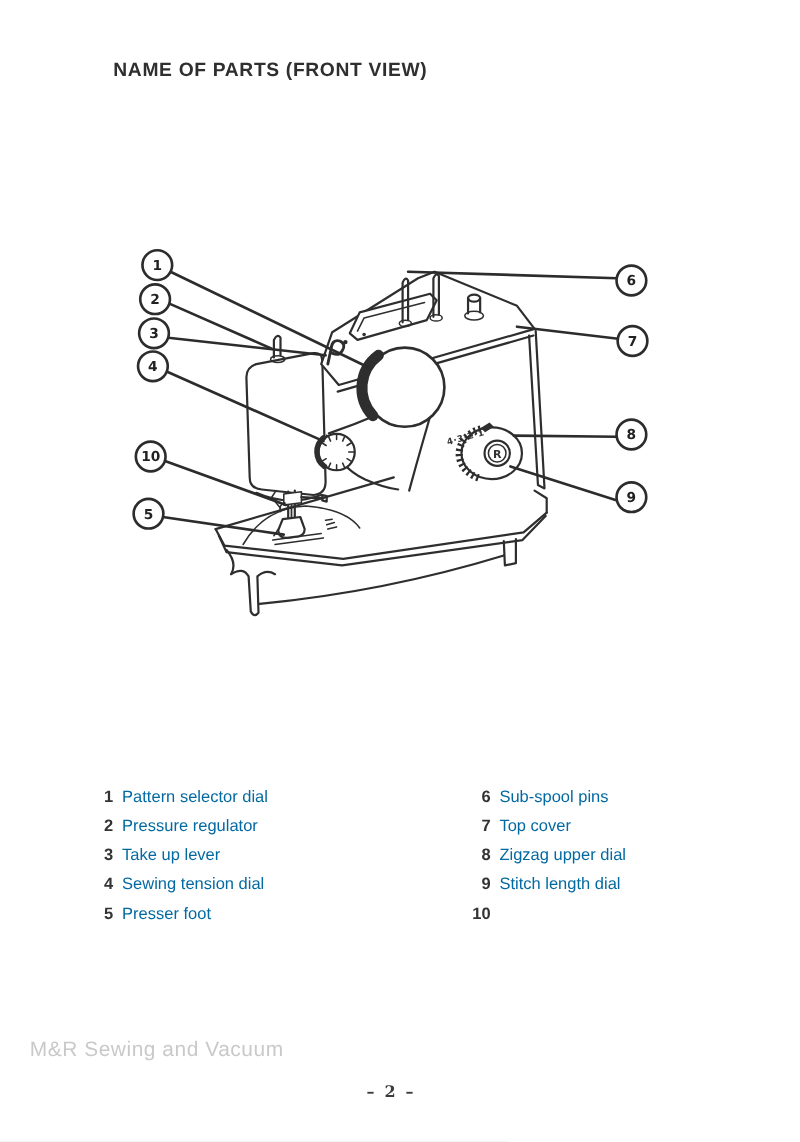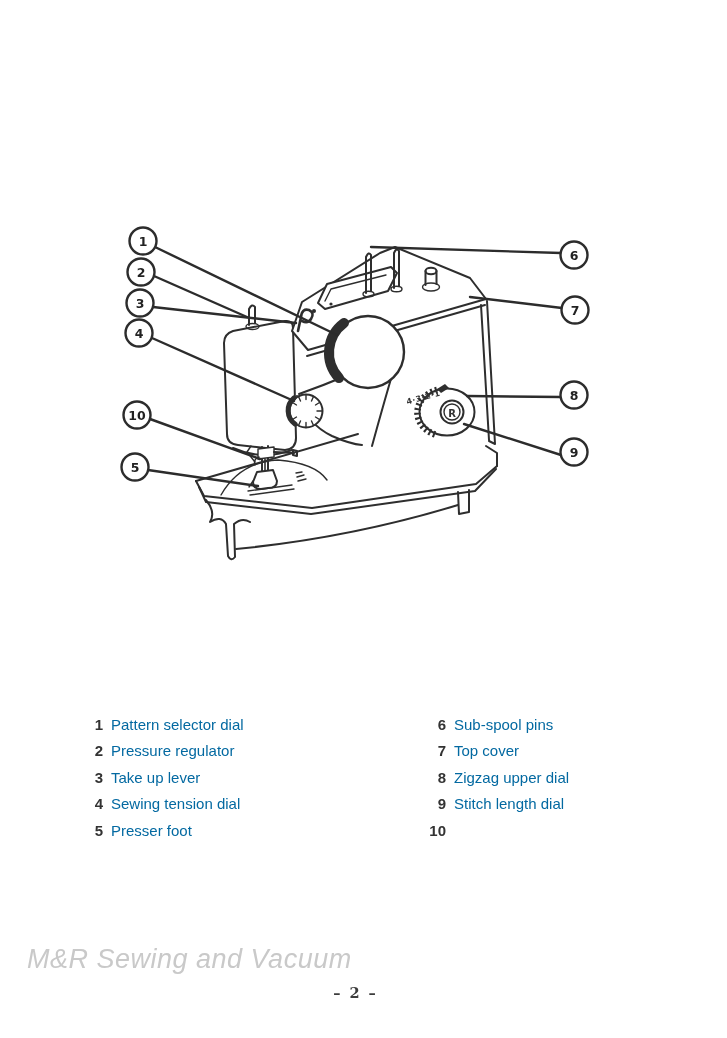--- a/index.html
+++ b/index.html
@@ -27,34 +27,35 @@
   .legend{position:absolute;top:716px;left:0;right:0;color:#3b3b3b;font-size:15px;}
   .legend-col{position:absolute;top:0;}
   .legend-col.left{left:85px;}
   .legend-col.right{left:424px;}
   .legend-row{height:26.4px;display:flex;align-items:flex-start;white-space:nowrap;}
   .legend-num{display:inline-block;width:18px;text-align:right;margin-right:8px;font-weight:700;color:#333333;}
   .legend-col.right .legend-num{width:22px;}
   .legend-label{color:#0369a1;}
   
   .watermark{
-    position:absolute;left:27px;top:944px;font-style:italic;font-size:27px;
+    position:absolute;left:27px;top:944px;font-size:19px;
     color:#c9c9c9;letter-spacing:.5px;white-space:nowrap;
   }
   .pagenum{
     position:absolute;top:984px;left:0;width:727px;text-align:center;
     font-family:"DejaVu Serif",serif;font-weight:700;font-size:14.5px;color:#3c3c3c;
     transform:translateX(-8px);letter-spacing:2px;
   }
 </style>
 </head>
 <body>
 
 <div class="page">
 
+  <div class="title">NAME OF PARTS (FRONT VIEW)</div>
 
   <svg class="diagram-svg" width="727" height="600" viewBox="0 0 727 600">
 
     <g>
 
       <g>
         <path class="ink" d="M196,481 L358,434"></path>
         <path class="ink" d="M486,446 L497,453 L497,466"></path>
         <path class="ink" d="M497,466 L476,484 L312,508 L204,496 L196,481"></path>
         <path class="ink" d="M199,487 L206,502 L311,514 L475,491 L496,469"></path>

